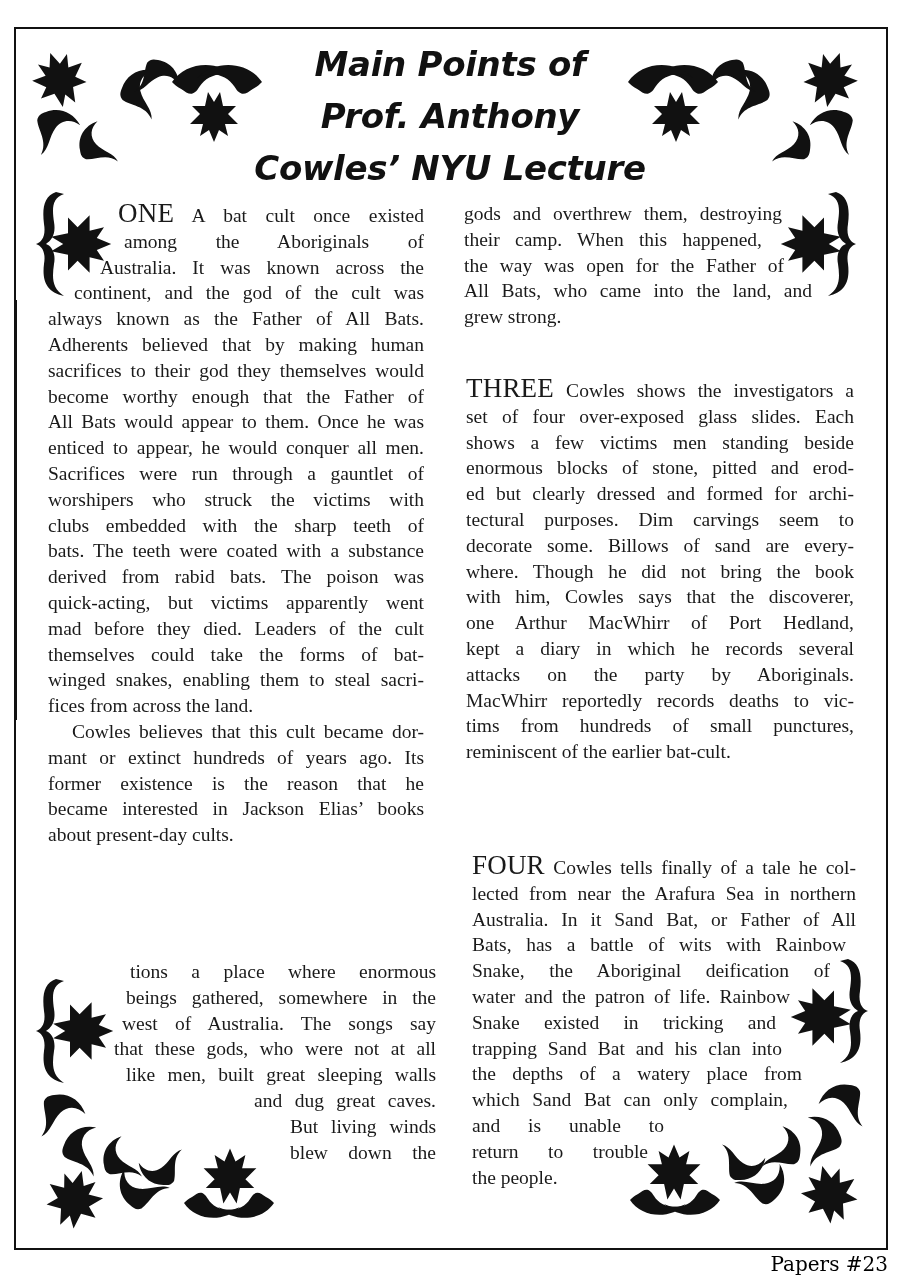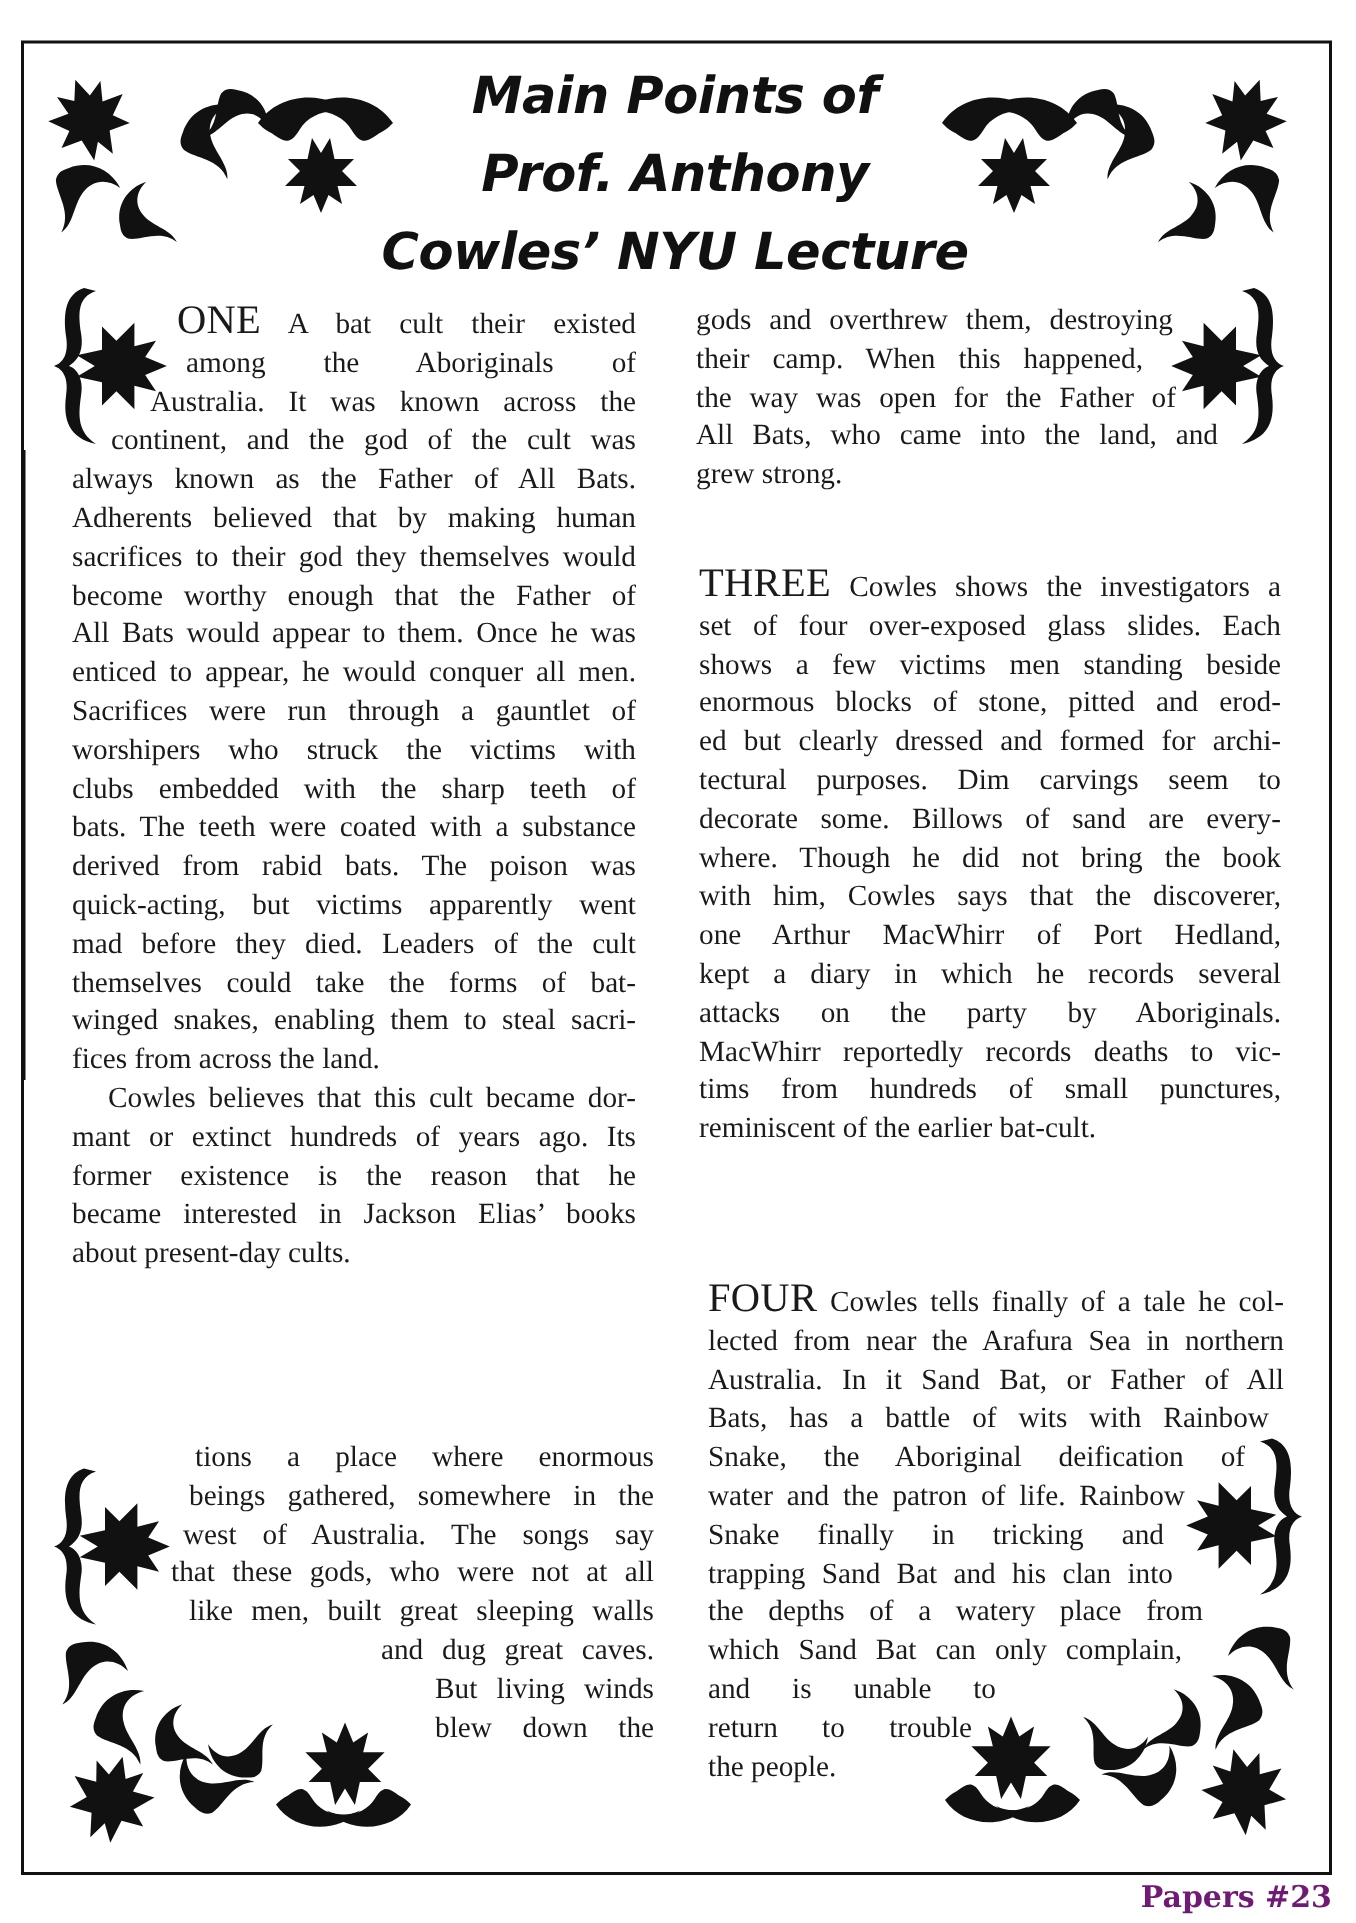--- a/index.html
+++ b/index.html
@@ -17,21 +17,21 @@
   .title span { display:block; }
   .col {
     position: absolute; font-family: "Liberation Serif", serif; font-size: 19.5px;
     line-height: 25.8px; color: #1a1a1a; text-align: justify; hyphens: manual;
   }
   .line { display:block; text-align: justify; text-align-last: justify; white-space: nowrap; }
   .line.last { text-align-last: left; }
   .lead { font-size: 27px; letter-spacing: 0.2px; }
   .footer {
     position: absolute; right: 16px; top: 1252px;
-    font-family: "DejaVu Serif", serif; font-weight: bold; font-size: 20px; color:#701a75;text-align:right;
+    font-family: "DejaVu Serif", serif; font-weight: normal; font-size: 20px; color:#000000;text-align:right;
   }
   .orn { position:absolute; }
   .orn svg { display:block; }
 </style>
 </head>
 <body>
 
 <div class="frame"></div>
 <div class="frame-left-thick"></div>
 
@@ -127,21 +127,21 @@
       <use href="#flame" transform="translate(96,245) rotate(-110) scale(1.2)"></use>
       <use href="#flame" transform="translate(130,225) rotate(-150) scale(1.1)"></use>
       <use href="#swoop" transform="translate(150,245) rotate(180) scale(-1,1)"></use>
       <use href="#swoop" transform="translate(240,245) rotate(180)"></use>
       <use href="#leaf" transform="translate(196,218) scale(1.1)"></use>
     </g>
   </svg>
 </div>
 
 <div class="col" style="left:48px;top:201px;width:376px;">
-  <span class="line" style="margin-left:70px;"><b class="lead" style="font-weight:normal">ONE</b><span> A bat cult their existed</span></span>
+  <span class="line" style="margin-left:70px;"><b class="lead" style="font-weight:normal">ONE</b><span> A bat cult once existed</span></span>
   <span class="line" style="margin-left:76px;word-spacing:24px;">among the Aboriginals of</span>
   <span class="line" style="margin-left:52px;">Australia. It was known across the</span>
   <span class="line" style="margin-left:26px;">continent, and the god of the cult was</span>
   <span class="line">always known as the Father of All Bats.</span>
   <span class="line">Adherents believed that by making human</span>
   <span class="line">sacrifices to their god they themselves would</span>
   <span class="line">become worthy enough that the Father of</span>
   <span class="line">All Bats would appear to them. Once he was</span>
   <span class="line">enticed to appear, he would conquer all men.</span>
   <span class="line">Sacrifices were run through a gauntlet of</span>
@@ -198,21 +198,21 @@
   <span class="line last">reminiscent of the earlier bat-cult.</span>
 </div>
 
 <div class="col" style="left:472px;top:853px;width:384px;">
   <span class="line"><span class="lead">FOUR</span><span> Cowles tells finally of a tale he col-</span></span>
   <span class="line">lected from near the Arafura Sea in northern</span>
   <span class="line">Australia. In it Sand Bat, or Father of All</span>
   <span class="line" style="width:374px;">Bats, has a battle of wits with Rainbow</span>
   <span class="line" style="width:358px;">Snake, the Aboriginal deification of</span>
   <span class="line" style="width:318px;">water and the patron of life. Rainbow</span>
-  <span class="line" style="width:304px;">Snake finally in tricking and</span>
+  <span class="line" style="width:304px;">Snake existed in tricking and</span>
   <span class="line" style="width:310px;">trapping Sand Bat and his clan into</span>
   <span class="line" style="width:330px;">the depths of a watery place from</span>
   <span class="line" style="width:316px;">which Sand Bat can only complain,</span>
   <span class="line" style="width:192px;">and is unable to</span>
   <span class="line" style="width:176px;">return to trouble</span>
   <span class="line last">the people.</span>
 </div>
 
 <div class="footer">Papers #23</div>
 

